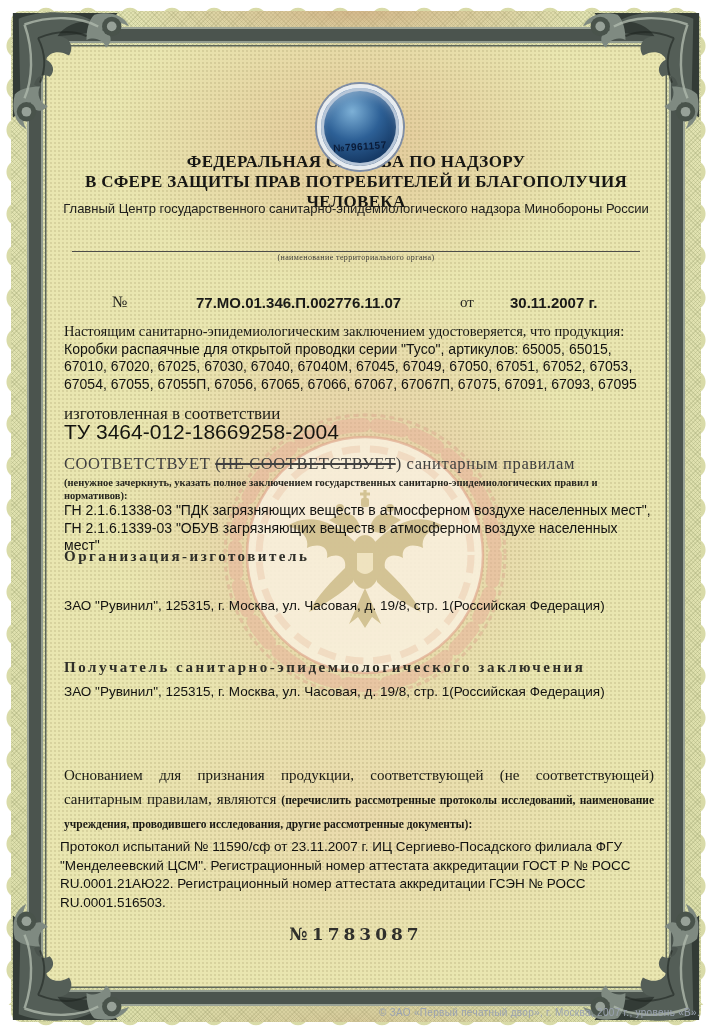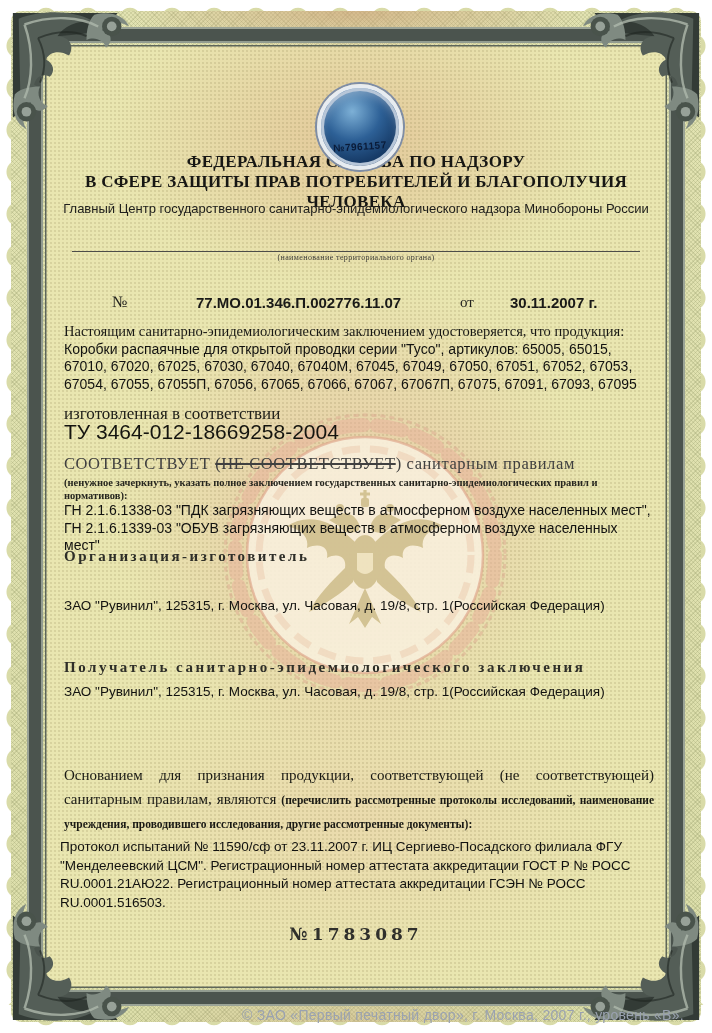--- a/index.html
+++ b/index.html
@@ -81,22 +81,22 @@
   .standards{left:64px;top:502px;width:590px;font-size:14px;line-height:17.5px;font-weight:500;color:#121210;}
   .sec-label{font-weight:bold;font-size:15px;letter-spacing:2.5px;color:#2e2e28;}
   .manuf-label{left:64px;top:548px;}
   .manuf-value{left:64px;top:598px;font-size:13.5px;color:#121210;font-weight:500;}
   .recip-label{left:64px;top:659px;}
   .recip-value{left:64px;top:684px;font-size:13.5px;color:#121210;font-weight:500;}
   .basis{left:64px;top:764px;width:590px;font-size:15px;line-height:23.5px;text-align:justify;color:#191914;}
   .basis .small-note{font-size:11.5px;font-weight:bold;}
   .protocol{left:60px;top:838px;width:598px;font-size:13.5px;line-height:18.5px;font-weight:500;color:#121210;}
   .serial{top:924px;font-family:"DejaVu Serif",serif;font-size:17px;font-weight:600;letter-spacing:4px;color:#30302c;}
-  .footer{position:absolute;right:28px;top:1007px;z-index:4;
-    font-family:"Liberation Sans",sans-serif;font-size:14px;color:#9aa2b0;letter-spacing:.3px;}
+  .footer{position:absolute;right:12px;top:1007px;z-index:4;
+    font-family:"Liberation Sans",sans-serif;font-size:10px;color:#9aa2b0;letter-spacing:.3px;}
 </style>
 </head>
 <body>
 
 <div class="page">
 
   <div class="scallop sc-top"></div>
   <div class="scallop sc-bottom"></div>
   <div class="scallop sc-left"></div>
   <div class="scallop sc-right"></div>

